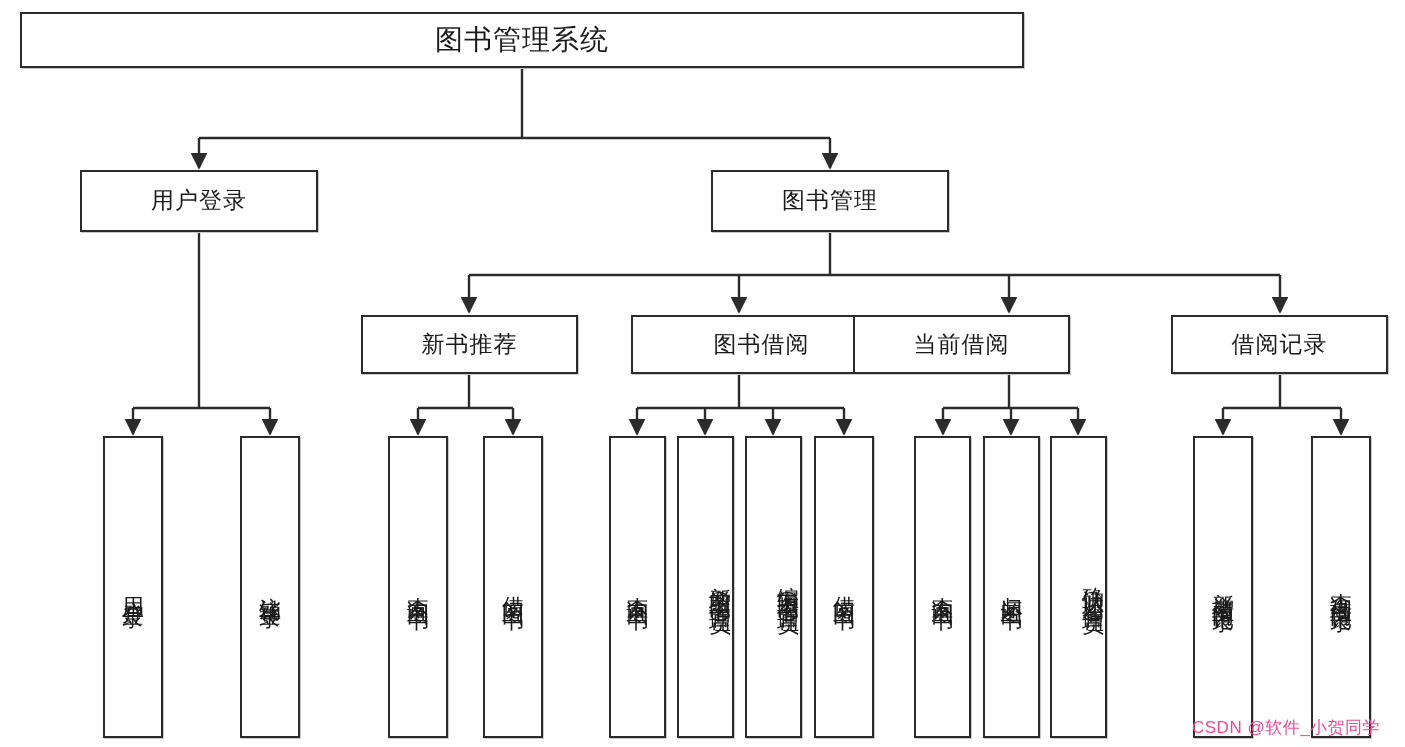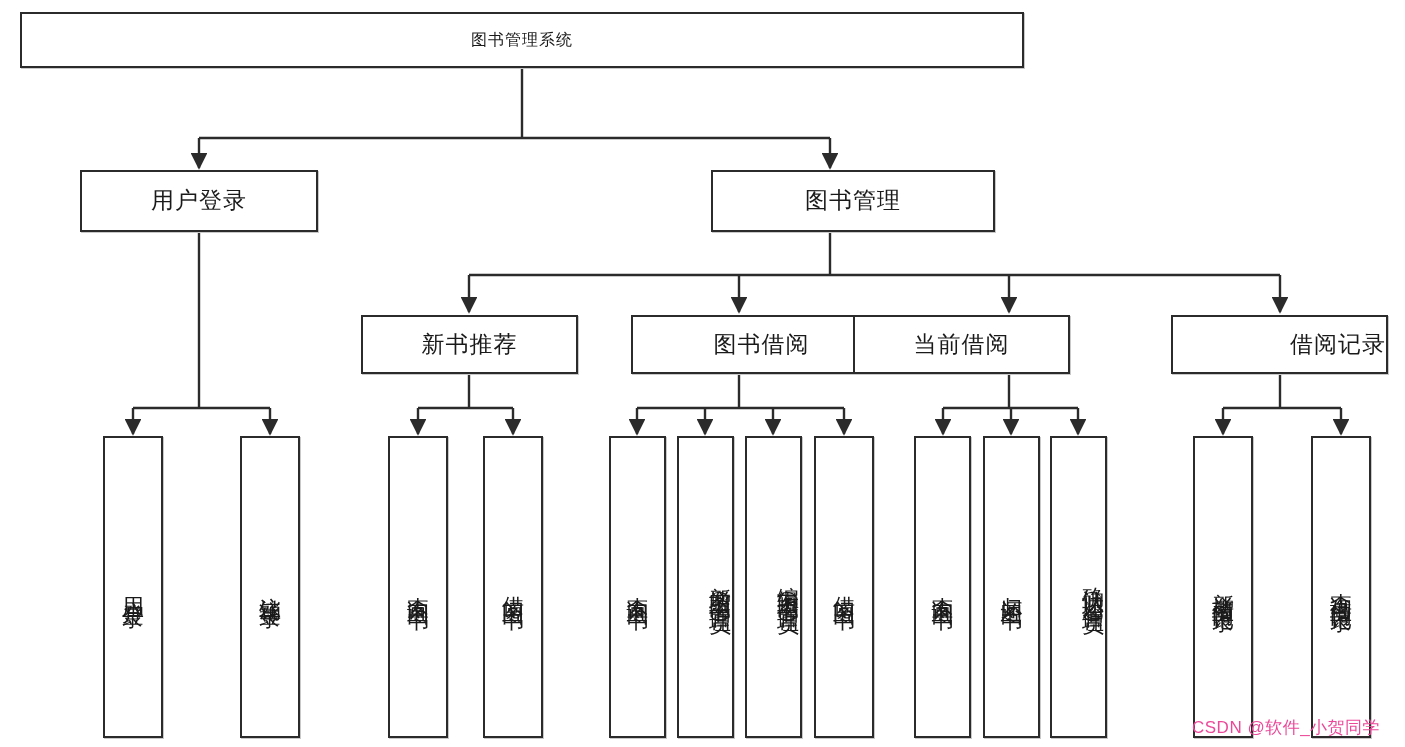--- a/index.html
+++ b/index.html
@@ -36,21 +36,21 @@
     justify-content: center;
     color: #1a1a1a;
     box-shadow: 1px 1px 0 #c9c9c9;
   }
   .node.horizontal {
     font-size: 23px;
     letter-spacing: 1px;
     line-height: 1.2;
   }
   .node.root {
-    font-size: 16px;
+    font-size: 28px;
   }
   .node.vertical {
     writing-mode: vertical-rl;
     text-orientation: upright;
     font-size: 22px;
     letter-spacing: 4px;
     line-height: 1.1;
     padding-top: 6px;
     padding-bottom: 6px;
     align-items: flex-start;
@@ -126,34 +126,34 @@
     </g>
   </svg>
 
   <div class="node horizontal root" style="left:20px; top:12px; width:1004px; height:56px;">
     <span>图书管理系统</span>
   </div>
 
   <div class="node horizontal" style="left:80px; top:170px; width:238px; height:62px;">
     <span>用户登录</span>
   </div>
-  <div class="node horizontal" style="left:711px; top:170px; width:284px; height:62px;">
+  <div class="node horizontal" style="left:711px; top:170px; width:238px; height:62px;">
     <span>图书管理</span>
   </div>
 
   <div class="node horizontal" style="left:361px; top:315px; width:217px; height:59px;">
     <span>新书推荐</span>
   </div>
   <div class="node horizontal" style="left:631px; top:315px; width:261px; height:59px;">
     <span>图书借阅</span>
   </div>
   <div class="node horizontal" style="left:853px; top:315px; width:217px; height:59px;">
     <span>当前借阅</span>
   </div>
-  <div class="node horizontal" style="left:1171px; top:315px; width:217px; height:59px;justify-content:flex-end;">
+  <div class="node horizontal" style="left:1171px; top:315px; width:217px; height:59px;">
     <span>借阅记录</span>
   </div>
 
   <div class="node vertical midalign" style="left:103px; top:436px; width:60px; height:302px;">
     <span>用户登录</span>
   </div>
   <div class="node vertical midalign" style="left:240px; top:436px; width:60px; height:302px;">
     <span>注销登录</span>
   </div>
 

